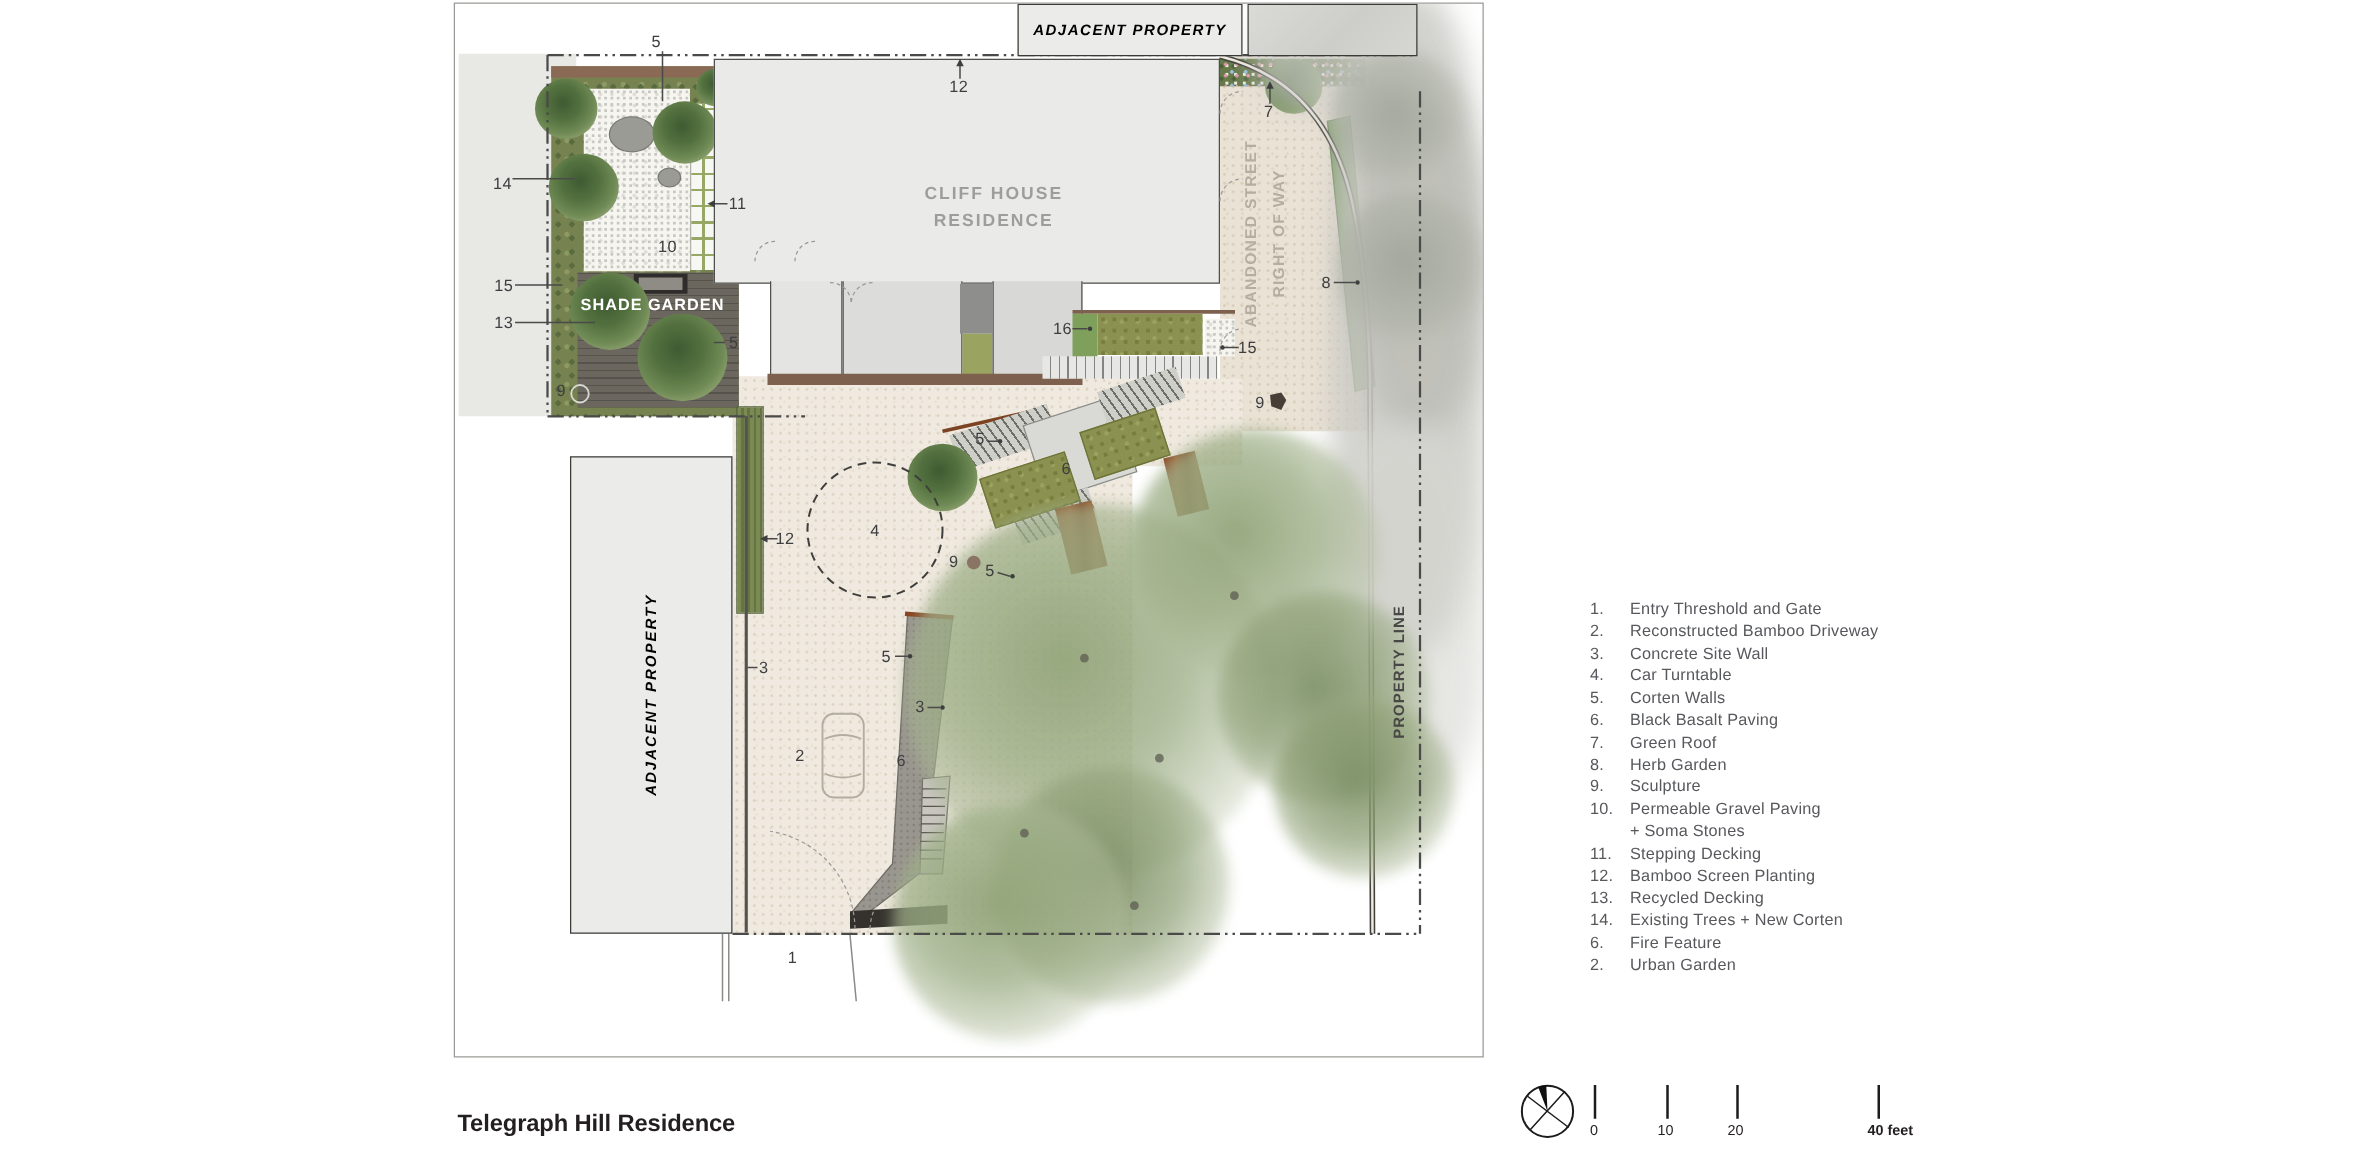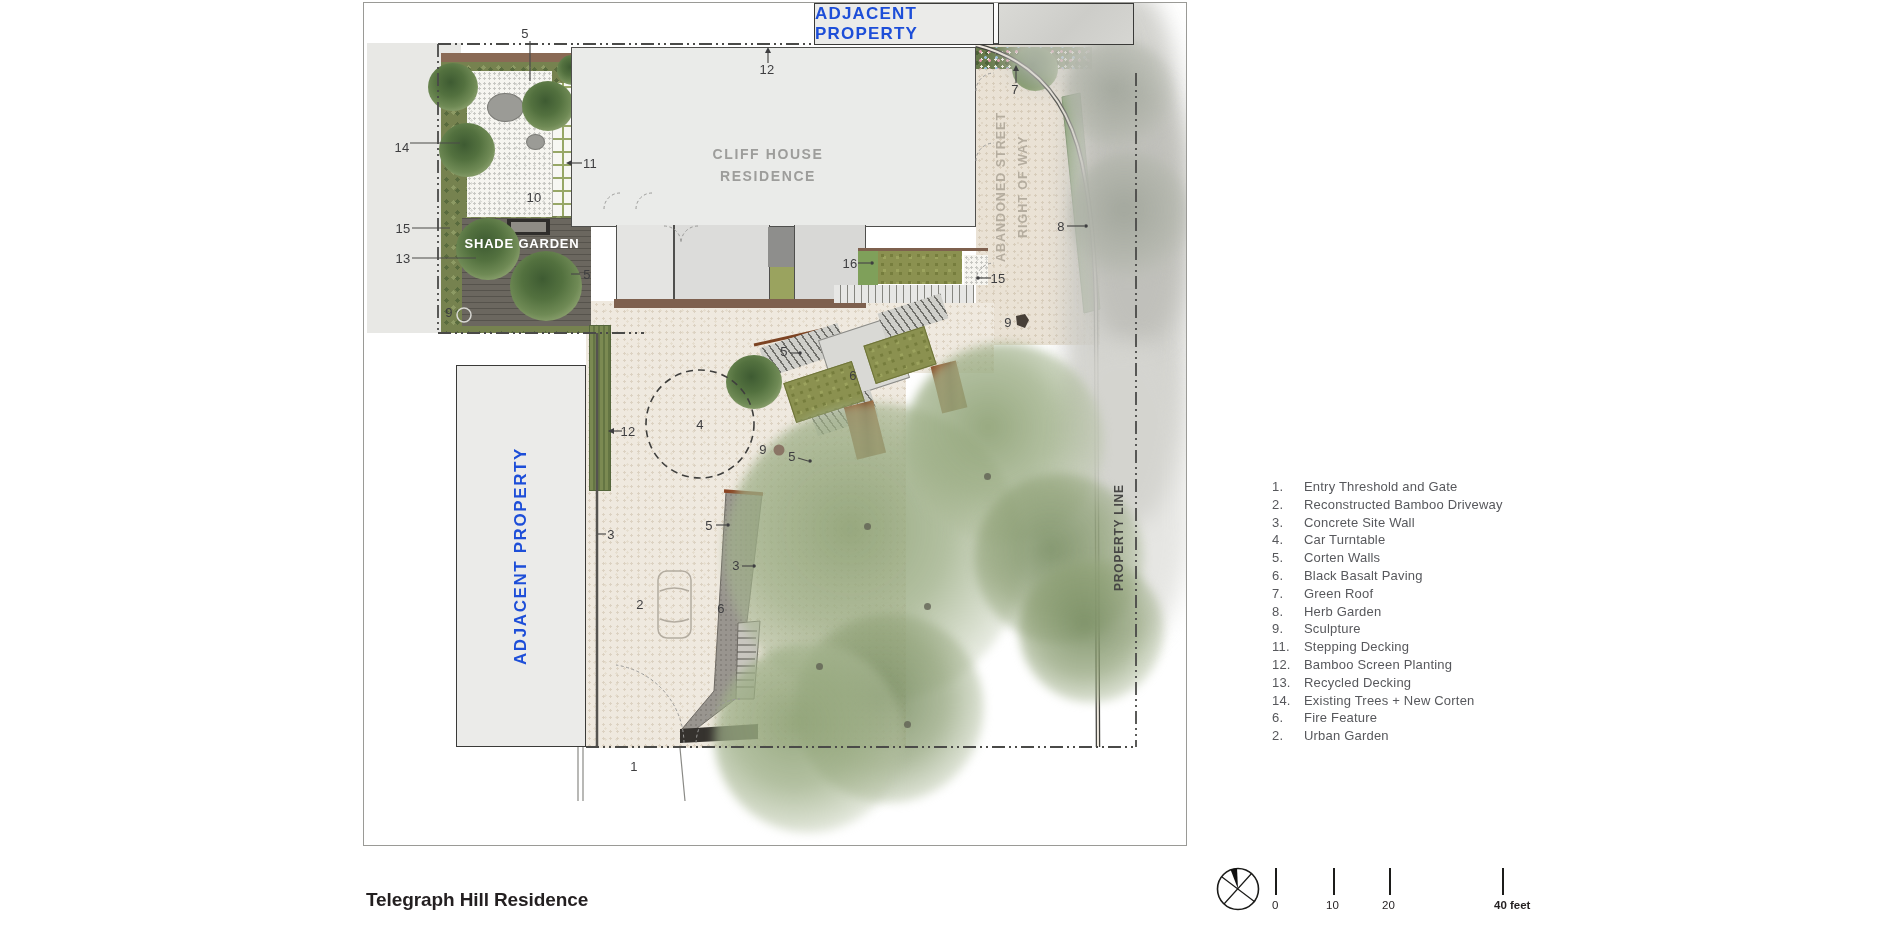--- a/index.html
+++ b/index.html
@@ -55,21 +55,21 @@
   
   .tree { position:absolute; border-radius:50%; filter:blur(5px); }
   .tree-a { background:radial-gradient(circle at 42% 42%, rgba(143,162,118,.92) 0%, rgba(157,174,134,.78) 40%, rgba(176,189,156,.5) 64%, rgba(193,202,178,.2) 80%, transparent 90%); }
   .tree-b { background:radial-gradient(circle at 45% 45%, rgba(120,141,97,.9) 0%, rgba(140,158,115,.7) 45%, rgba(168,182,147,.4) 70%, transparent 88%); }
   .tree-g { background:radial-gradient(circle at 45% 45%, rgba(158,163,152,.85) 0%, rgba(173,177,166,.6) 50%, rgba(190,192,184,.3) 72%, transparent 88%); }
   .wash { position:absolute; filter:blur(11px); border-radius:40%; }
   .trunk { position:absolute; width:7px; height:7px; border-radius:50%; background:#5c5c50; opacity:.75; }
   .bush { position:absolute; border-radius:50%; filter:blur(.6px);
     background:radial-gradient(circle at 45% 40%, #3e5b32 0%, #53713f 35%, #6f8a55 62%, #8da270 78%, transparent 82%); }
   
-  .boxlabel { color:#1d4ed8; font-weight:700; font-size:17px; letter-spacing:1.2px; }
+  .boxlabel { color:#000000; font-weight:700; font-size:12px; letter-spacing:1.2px;font-style:italic; }
   .bigmuted { color:#9d9d9b; font-weight:700; font-size:14px; letter-spacing:1.6px; line-height:1.6; text-align:center; }
   .vtext { writing-mode:vertical-rl; transform:rotate(180deg); }
   .callout { position:absolute; transform:translate(-50%,-50%); font-size:13px; color:#3e3e40;
              letter-spacing:.3px; white-space:nowrap; }
   .labelbox { border:1.5px solid #3a3a38; }
   
   #legend { position:absolute; left:1272px; top:478px; width:250px; color:#57585c;
             font-size:13px; line-height:17.8px; letter-spacing:.2px; }
   .legend-row { display:flex; }
   .legend-num { flex:0 0 32px; }
@@ -248,21 +248,21 @@
 
     <div class="abs labelbox" style="left:450px;top:0;width:180px;height:42px;background:#ebebe9;display:flex;align-items:center;justify-content:center;">
       <span class="boxlabel">ADJACENT PROPERTY</span>
     </div>
     <div class="abs labelbox concretebox" style="left:634px;top:0;width:136px;height:42px;"></div>
 
     <div class="abs labelbox" style="left:92px;top:362px;width:130px;height:382px;background:#ebebe9;display:flex;align-items:center;justify-content:center;">
       <span class="boxlabel vtext" style="letter-spacing:1.6px;">ADJACENT PROPERTY</span>
     </div>
 
-    <div class="abs bigmuted" style="left:288px;top:140px;width:232px;">
+    <div class="abs bigmuted" style="left:315px;top:140px;width:232px;">
       <div>CLIFF HOUSE</div>
       <div>RESIDENCE</div>
     </div>
 
     <div class="abs" style="left:88px;top:233px;width:140px;text-align:center;color:#ffffff;font-weight:700;font-size:13px;letter-spacing:.8px;">SHADE GARDEN</div>
 
     <span class="abs vtext" style="left:630px;top:96px;height:175px;color:#b5ad9f;font-weight:700;font-size:12.5px;letter-spacing:1px;text-align:center;">ABANDONED STREET</span>
     <span class="abs vtext" style="left:652px;top:96px;height:175px;color:#b5ad9f;font-weight:700;font-size:12.5px;letter-spacing:1px;text-align:center;">RIGHT OF WAY</span>
 
     <span class="abs vtext" style="left:748px;top:468px;height:120px;color:#474745;font-weight:700;font-size:12px;letter-spacing:.8px;">PROPERTY LINE</span>
@@ -390,20 +390,27 @@
       </div>
 
       <div class="legend-row">
         <span class="legend-num">9.</span>
         <span>
           <span>Sculpture</span>
           
         </span>
       </div>
 
+      <div class="legend-row">
+        <span class="legend-num">10.</span>
+        <span>
+          <span>Permeable Gravel Paving</span>
+          <div>+ Soma Stones</div>
+        </span>
+      </div>
 
       <div class="legend-row">
         <span class="legend-num">11.</span>
         <span>
           <span>Stepping Decking</span>
           
         </span>
       </div>
 
       <div class="legend-row">

